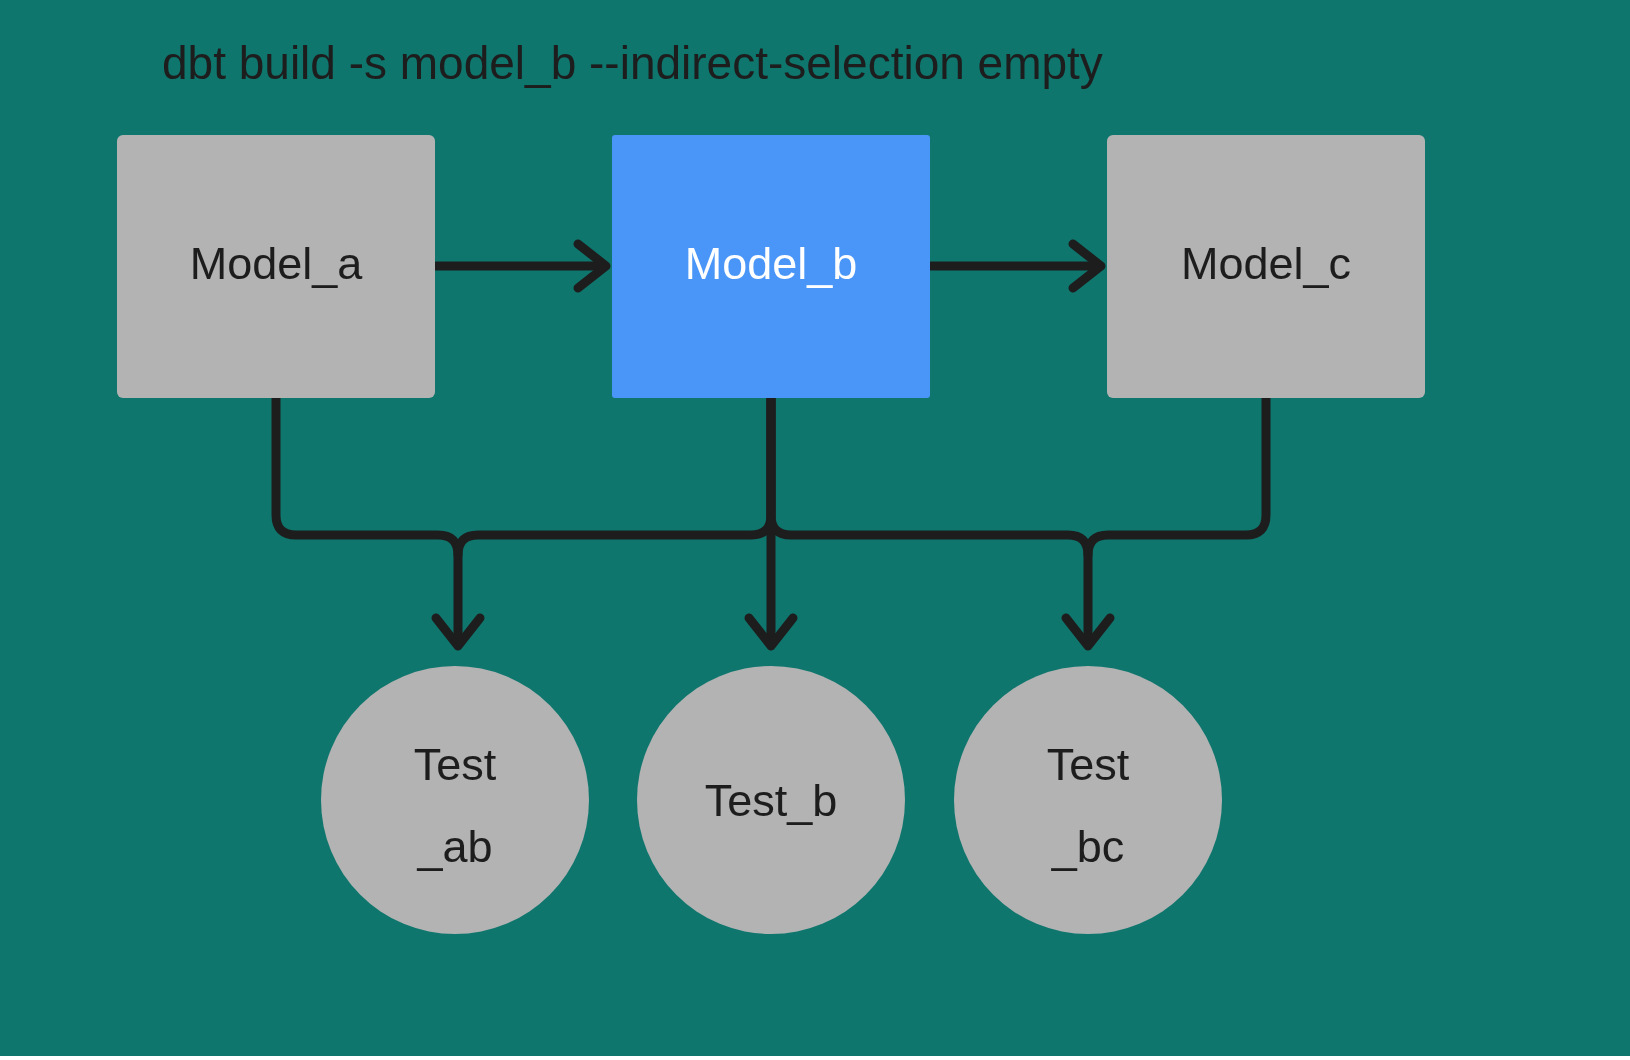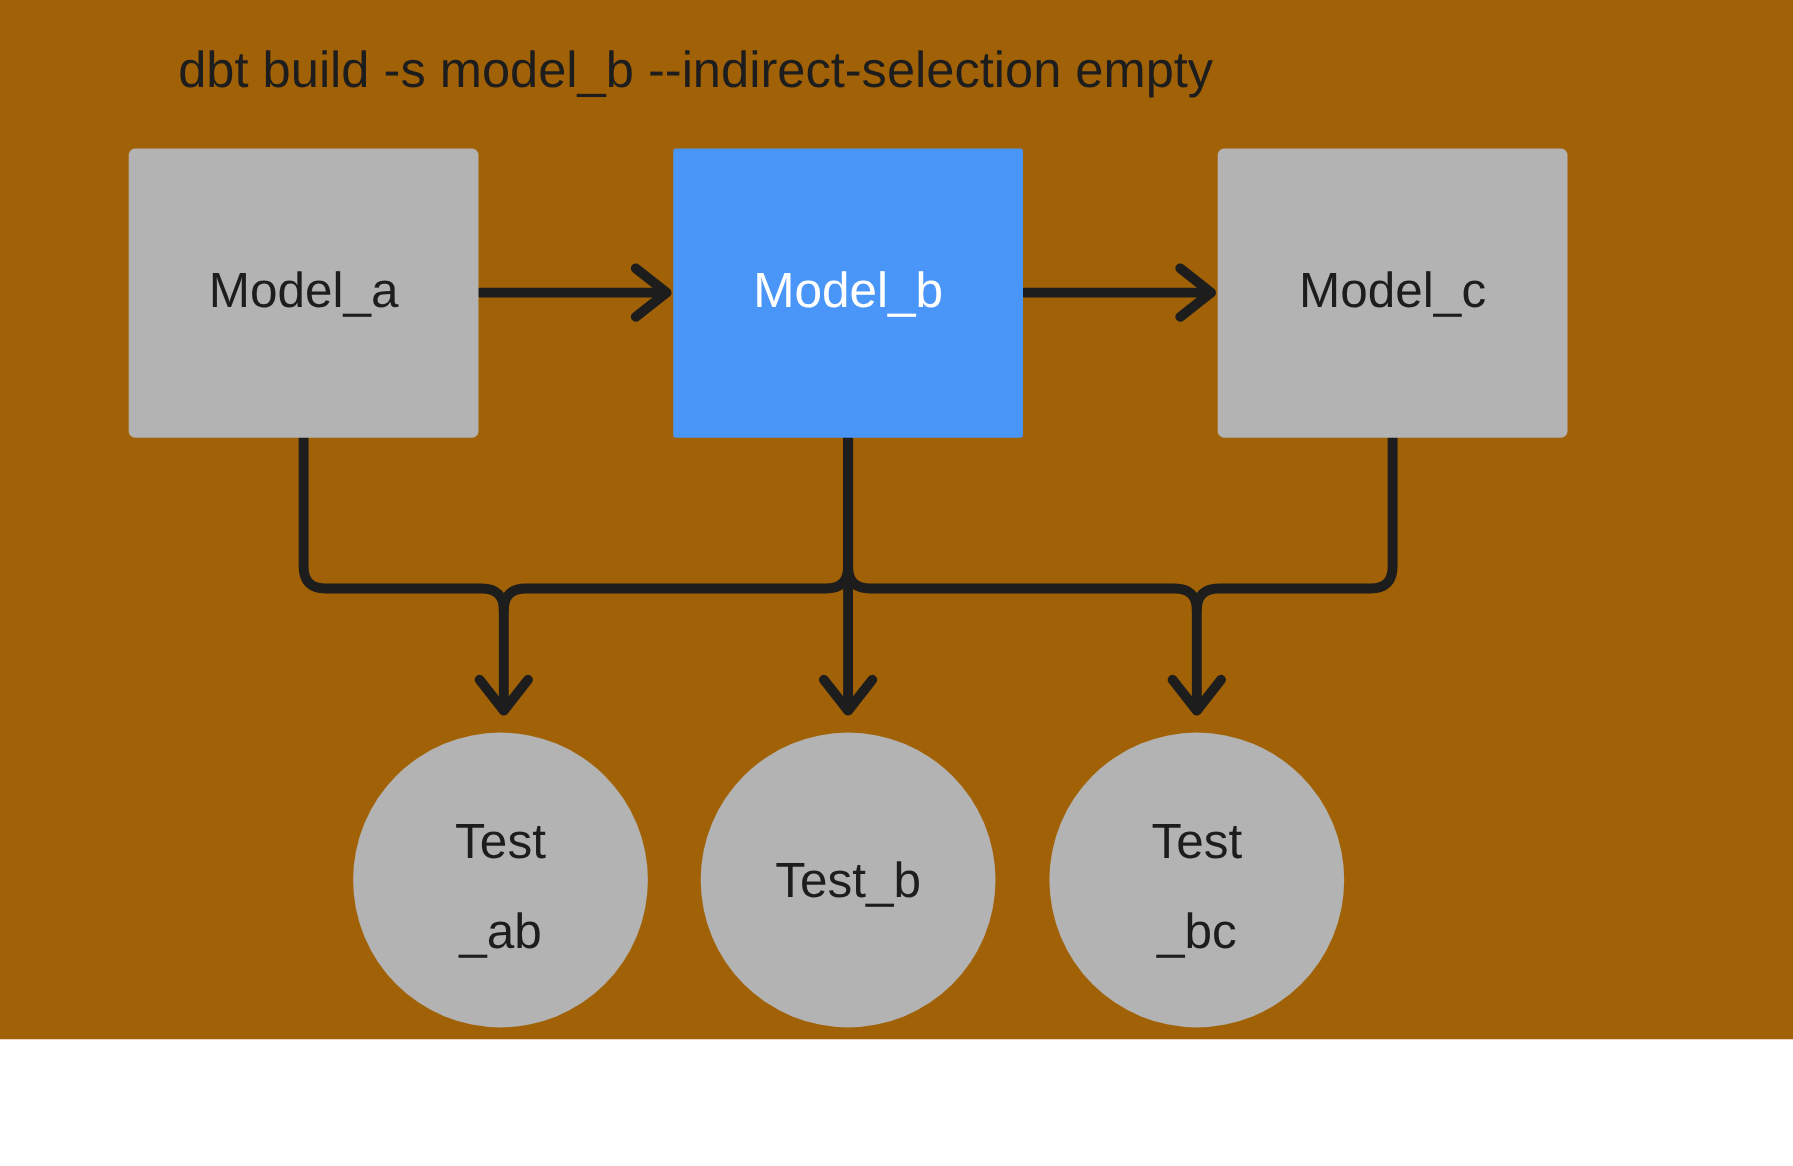--- a/index.html
+++ b/index.html
@@ -7,22 +7,22 @@
     margin: 0;
     padding: 0;
     background: #ffffff;
   }
   body {
     font-family: "Liberation Sans", "DejaVu Sans", sans-serif;
   }
   #canvas {
     position: relative;
     width: 1630px;
-    height: 945px;
-    background: #a16207;
+    height: 1056px;
+    background: #0f766e;
     overflow: hidden;
   }
   #diagram-svg {
     position: absolute;
     top: 0;
     left: 0;
     width: 1630px;
     height: 1060px;
     display: block;
   }

